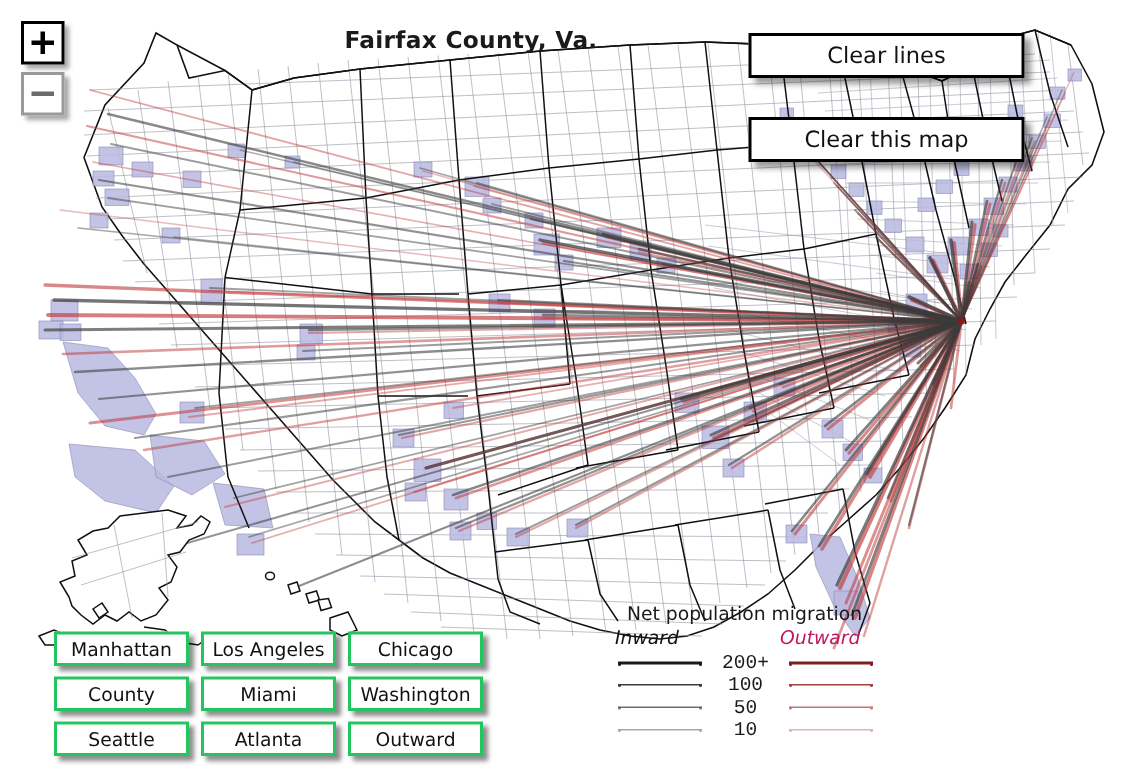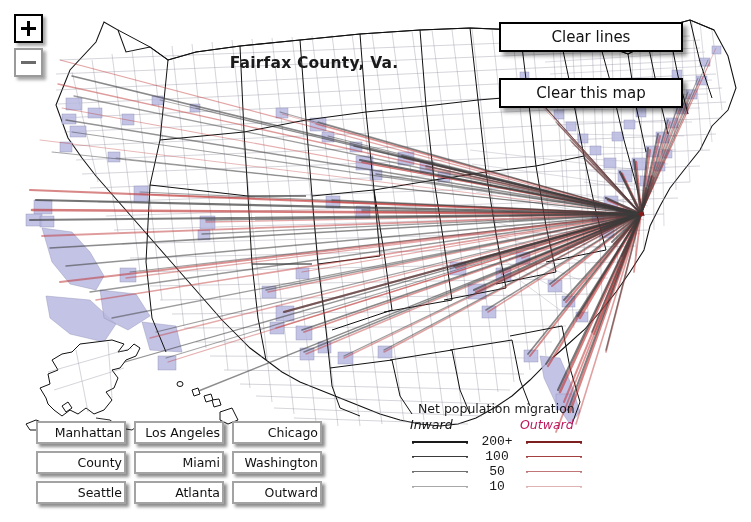--- a/index.html
+++ b/index.html
@@ -28,21 +28,20 @@
   #page-title {
     position: absolute;
     left: 0; top: 18px;
     width: 628px;
     text-align: center;
     font-size: 15.5px;
     font-weight: bold;
     color: #1a1a1a;
     letter-spacing: 0.2px;
     pointer-events: none;
-    margin-top: 36px;
   }
 
   
   #zoom-controls {
     position: absolute;
     left: 14px; top: 14px;
     width: 30px;
   }
   .zoom-btn {
     width: 25px; height: 25px;
@@ -105,26 +104,26 @@
   
   #city-buttons {
     position: absolute;
     left: 36px; bottom: 18px;
     display: grid;
     grid-template-columns: 90px 90px 90px;
     gap: 7px 8px;
   }
   .city-btn {
     background: #ffffff;
-    border: 2px solid #a3a3a3;
+    border: 2px solid #22c55e;
     box-shadow: 3px 3px 3px rgba(0,0,0,0.45);
     font-family: "DejaVu Sans", sans-serif;
     font-size: 12.5px;
     color: #111;
-    text-align: right;
+    text-align: center;
     padding: 2px 2px;
     cursor: pointer;
     white-space: nowrap;
     overflow: hidden;
   }
 
   
   #legend {
     position: absolute;
     left: 410px; bottom: 28px;

